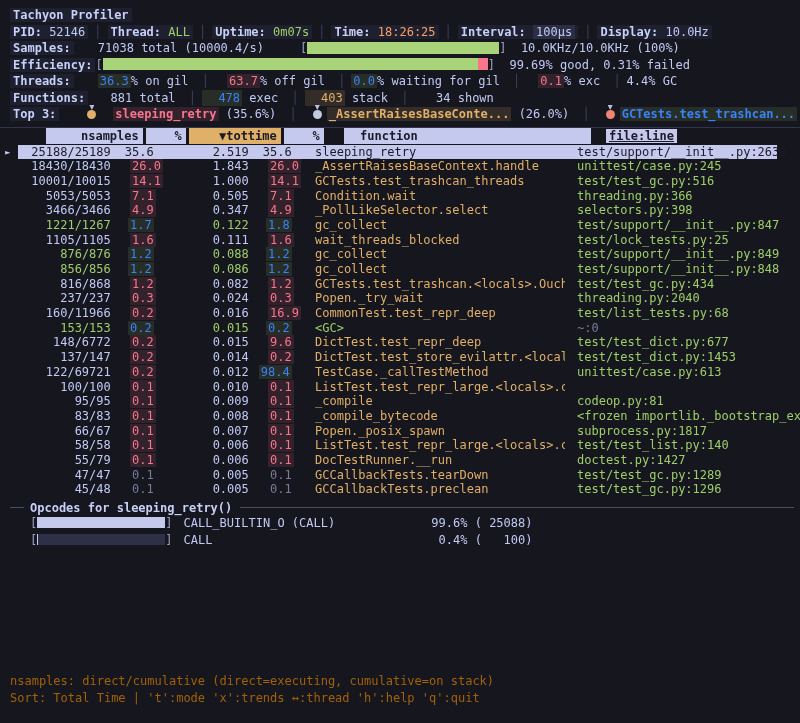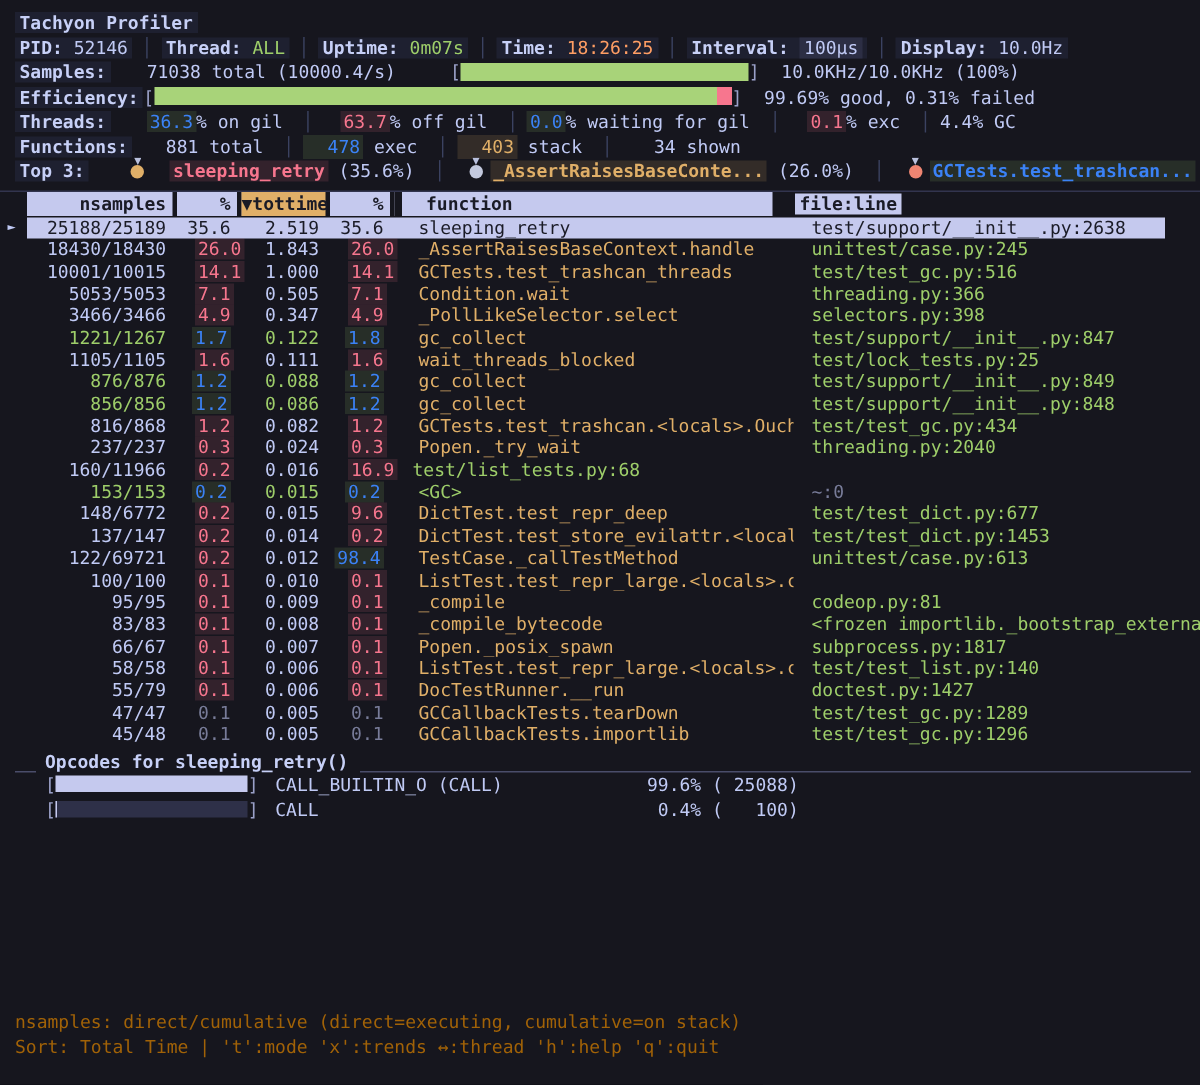--- a/index.html
+++ b/index.html
@@ -27,40 +27,40 @@
   
   .medal{display:inline-block;width:9px;height:9px;border-radius:50%;position:relative;margin:0 5px 0 10px;vertical-align:-1px;}
   .medal::before{content:'';position:absolute;left:2px;top:-5px;width:5px;height:5px;background:#b9c0dd;clip-path:polygon(0 0,100% 0,50% 100%);}
   .medal.gold{background:#e0af68;}
   .medal.silver{background:#c3c9de;}
   .medal.bronze{background:#ef8572;}
   .rule{border-top:1px solid #32344e;margin-top:4px;flex:none;}
   
   .tbl{flex:none;}
   .trow{display:flex;height:14.7px;line-height:14.7px;white-space:pre;position:relative;}
-  .thead{height:16px;line-height:16px;margin-bottom:1px;}
+  .thead{height:16px;line-height:16px;margin-bottom:1px;margin-left:28px;}
   .c-g{width:18px;flex:none;}
   .c-ns{width:100px;flex:none;text-align:right;}
   .c-p1{width:43px;flex:none;text-align:right;}
-  .c-tt{width:59px;flex:none;text-align:right;}
+  .c-tt{width:75px;flex:none;text-align:right;padding-left:20px;}
   .c-p2{width:43px;flex:none;text-align:right;}
   .c-fn{width:250px;flex:none;padding-left:16px;overflow:hidden;box-sizing:content-box;}
   .c-fl{flex:1;padding-left:12px;overflow:hidden;}
   .thead .hbg{background:#c5c9ee;color:#1a1b26;font-weight:bold;box-shadow:inset -3px 0 0 #16161e;}
   .thead .hsort{background:#e0af68;color:#1a1b26;}
-  .thead .c-fn{padding-left:5px;}
+  .thead .c-fn{padding-left:17px;}
   .thead .c-fn .pad{display:inline-block;width:16px;background:#c5c9ee;}
-  .thead .fl-box{background:#c5c9ee;color:#1a1b26;font-weight:bold;padding:0 3px;}
+  .thead .fl-box{background:#c5c9ee;color:#1a1b26;font-weight:bold;padding:0 3px;text-decoration:underline;}
   .trow.selected{background:linear-gradient(90deg,#16161e 0 18px,#c5c9ee 18px 777px,#16161e 777px);color:#1a1b26;}
   .trow.selected .c-fn,.trow.selected .c-fl,.trow.selected .c-ns,.trow.selected .c-p1,.trow.selected .c-tt,.trow.selected .c-p2{color:#1a1b26;}
   .selarrow{position:absolute;left:5px;top:0;color:#c0caf5;font-size:9px;}
   .fn{color:#e0af68;}
   .fl{color:#9ece6a;}
   
-  .opdiv{display:flex;align-items:flex-end;height:15px;flex:none;padding:0 6px 0 10px;margin-top:3px;}
+  .opdiv{display:flex;align-items:center;height:15px;flex:none;padding:0 6px 0 10px;margin-top:3px;}
   .opdiv .ln{border-top:1px solid #4a4d6a;height:0;}
   .opdiv .ln.l{width:14px;flex:none;margin-right:6px;}
   .opdiv .ln.r{flex:1;margin-left:8px;}
   .opdiv .t{font-weight:bold;color:#c7d0f7;white-space:pre;}
   .oprow{height:16.5px;line-height:16.5px;padding-left:30px;white-space:pre;flex:none;display:flex;}
   .opbar{display:inline-block;width:128px;height:11px;background:#2e3048;vertical-align:middle;position:relative;top:2px;flex:none;}
   .opbar .fill{display:block;height:100%;background:#c5c9ee;}
   .oplabel{padding-left:11px;width:226px;flex:none;overflow:hidden;}
   .oppct{width:58px;flex:none;text-align:right;}
   .opcount{flex:none;}
@@ -104,33 +104,33 @@
         <div class="trow"><span class="c-g"></span><span class="c-ns ">18430/18430 </span><span class="c-p1"><span class="valchip-red">26.0</span> </span><span class="c-tt ">1.843 </span><span class="c-p2"><span class="valchip-red">26.0</span> </span><span class="c-fn fn">_AssertRaisesBaseContext.handle</span><span class="c-fl fl">unittest/case.py:245</span></div>
         <div class="trow"><span class="c-g"></span><span class="c-ns ">10001/10015 </span><span class="c-p1"><span class="valchip-red">14.1</span> </span><span class="c-tt ">1.000 </span><span class="c-p2"><span class="valchip-red">14.1</span> </span><span class="c-fn fn">GCTests.test_trashcan_threads</span><span class="c-fl fl">test/test_gc.py:516</span></div>
         <div class="trow"><span class="c-g"></span><span class="c-ns ">5053/5053 </span><span class="c-p1"><span class="valchip-red">7.1</span> </span><span class="c-tt ">0.505 </span><span class="c-p2"><span class="valchip-red">7.1</span> </span><span class="c-fn fn">Condition.wait</span><span class="c-fl fl">threading.py:366</span></div>
         <div class="trow"><span class="c-g"></span><span class="c-ns ">3466/3466 </span><span class="c-p1"><span class="valchip-red">4.9</span> </span><span class="c-tt ">0.347 </span><span class="c-p2"><span class="valchip-red">4.9</span> </span><span class="c-fn fn">_PollLikeSelector.select</span><span class="c-fl fl">selectors.py:398</span></div>
         <div class="trow"><span class="c-g"></span><span class="c-ns green">1221/1267 </span><span class="c-p1"><span class="valchip-green">1.7</span> </span><span class="c-tt green">0.122 </span><span class="c-p2"><span class="valchip-green">1.8</span> </span><span class="c-fn fn">gc_collect</span><span class="c-fl fl">test/support/__init__.py:847</span></div>
         <div class="trow"><span class="c-g"></span><span class="c-ns ">1105/1105 </span><span class="c-p1"><span class="valchip-red">1.6</span> </span><span class="c-tt ">0.111 </span><span class="c-p2"><span class="valchip-red">1.6</span> </span><span class="c-fn fn">wait_threads_blocked</span><span class="c-fl fl">test/lock_tests.py:25</span></div>
         <div class="trow"><span class="c-g"></span><span class="c-ns green">876/876 </span><span class="c-p1"><span class="valchip-green">1.2</span> </span><span class="c-tt green">0.088 </span><span class="c-p2"><span class="valchip-green">1.2</span> </span><span class="c-fn fn">gc_collect</span><span class="c-fl fl">test/support/__init__.py:849</span></div>
         <div class="trow"><span class="c-g"></span><span class="c-ns green">856/856 </span><span class="c-p1"><span class="valchip-green">1.2</span> </span><span class="c-tt green">0.086 </span><span class="c-p2"><span class="valchip-green">1.2</span> </span><span class="c-fn fn">gc_collect</span><span class="c-fl fl">test/support/__init__.py:848</span></div>
         <div class="trow"><span class="c-g"></span><span class="c-ns ">816/868 </span><span class="c-p1"><span class="valchip-red">1.2</span> </span><span class="c-tt ">0.082 </span><span class="c-p2"><span class="valchip-red">1.2</span> </span><span class="c-fn fn">GCTests.test_trashcan.&lt;locals&gt;.Ouch...</span><span class="c-fl fl">test/test_gc.py:434</span></div>
         <div class="trow"><span class="c-g"></span><span class="c-ns ">237/237 </span><span class="c-p1"><span class="valchip-red">0.3</span> </span><span class="c-tt ">0.024 </span><span class="c-p2"><span class="valchip-red">0.3</span> </span><span class="c-fn fn">Popen._try_wait</span><span class="c-fl fl">threading.py:2040</span></div>
-        <div class="trow"><span class="c-g"></span><span class="c-ns ">160/11966 </span><span class="c-p1"><span class="valchip-red">0.2</span> </span><span class="c-tt ">0.016 </span><span class="c-p2"><span class="valchip-red">16.9</span> </span><span class="c-fl fl">test/list_tests.py:68</span></div>
+        <div class="trow"><span class="c-g"></span><span class="c-ns ">160/11966 </span><span class="c-p1"><span class="valchip-red">0.2</span> </span><span class="c-tt ">0.016 </span><span class="c-p2"><span class="valchip-red">16.9</span> </span><span class="c-fn fn">CommonTest.test_repr_deep</span><span class="c-fl fl">test/list_tests.py:68</span></div>
         <div class="trow"><span class="c-g"></span><span class="c-ns green">153/153 </span><span class="c-p1"><span class="valchip-green">0.2</span> </span><span class="c-tt green">0.015 </span><span class="c-p2"><span class="valchip-green">0.2</span> </span><span class="c-fn green">&lt;GC&gt;</span><span class="c-fl dim">~:0</span></div>
         <div class="trow"><span class="c-g"></span><span class="c-ns ">148/6772 </span><span class="c-p1"><span class="valchip-red">0.2</span> </span><span class="c-tt ">0.015 </span><span class="c-p2"><span class="valchip-red">9.6</span> </span><span class="c-fn fn">DictTest.test_repr_deep</span><span class="c-fl fl">test/test_dict.py:677</span></div>
         <div class="trow"><span class="c-g"></span><span class="c-ns ">137/147 </span><span class="c-p1"><span class="valchip-red">0.2</span> </span><span class="c-tt ">0.014 </span><span class="c-p2"><span class="valchip-red">0.2</span> </span><span class="c-fn fn">DictTest.test_store_evilattr.&lt;local...</span><span class="c-fl fl">test/test_dict.py:1453</span></div>
         <div class="trow"><span class="c-g"></span><span class="c-ns ">122/69721 </span><span class="c-p1"><span class="valchip-red">0.2</span> </span><span class="c-tt ">0.012 </span><span class="c-p2"><span class="valchip-green">98.4</span> </span><span class="c-fn fn">TestCase._callTestMethod</span><span class="c-fl fl">unittest/case.py:613</span></div>
         <div class="trow"><span class="c-g"></span><span class="c-ns ">100/100 </span><span class="c-p1"><span class="valchip-red">0.1</span> </span><span class="c-tt ">0.010 </span><span class="c-p2"><span class="valchip-red">0.1</span> </span><span class="c-fn fn">ListTest.test_repr_large.&lt;locals&gt;.c...</span></div>
         <div class="trow"><span class="c-g"></span><span class="c-ns ">95/95 </span><span class="c-p1"><span class="valchip-red">0.1</span> </span><span class="c-tt ">0.009 </span><span class="c-p2"><span class="valchip-red">0.1</span> </span><span class="c-fn fn">_compile</span><span class="c-fl fl">codeop.py:81</span></div>
         <div class="trow"><span class="c-g"></span><span class="c-ns ">83/83 </span><span class="c-p1"><span class="valchip-red">0.1</span> </span><span class="c-tt ">0.008 </span><span class="c-p2"><span class="valchip-red">0.1</span> </span><span class="c-fn fn">_compile_bytecode</span><span class="c-fl fl">&lt;frozen importlib._bootstrap_externa</span></div>
         <div class="trow"><span class="c-g"></span><span class="c-ns ">66/67 </span><span class="c-p1"><span class="valchip-red">0.1</span> </span><span class="c-tt ">0.007 </span><span class="c-p2"><span class="valchip-red">0.1</span> </span><span class="c-fn fn">Popen._posix_spawn</span><span class="c-fl fl">subprocess.py:1817</span></div>
         <div class="trow"><span class="c-g"></span><span class="c-ns ">58/58 </span><span class="c-p1"><span class="valchip-red">0.1</span> </span><span class="c-tt ">0.006 </span><span class="c-p2"><span class="valchip-red">0.1</span> </span><span class="c-fn fn">ListTest.test_repr_large.&lt;locals&gt;.c...</span><span class="c-fl fl">test/test_list.py:140</span></div>
         <div class="trow"><span class="c-g"></span><span class="c-ns ">55/79 </span><span class="c-p1"><span class="valchip-red">0.1</span> </span><span class="c-tt ">0.006 </span><span class="c-p2"><span class="valchip-red">0.1</span> </span><span class="c-fn fn">DocTestRunner.__run</span><span class="c-fl fl">doctest.py:1427</span></div>
         <div class="trow"><span class="c-g"></span><span class="c-ns ">47/47 </span><span class="c-p1"><span class="dim">0.1</span> </span><span class="c-tt ">0.005 </span><span class="c-p2"><span class="dim">0.1</span> </span><span class="c-fn fn">GCCallbackTests.tearDown</span><span class="c-fl fl">test/test_gc.py:1289</span></div>
-        <div class="trow"><span class="c-g"></span><span class="c-ns ">45/48 </span><span class="c-p1"><span class="dim">0.1</span> </span><span class="c-tt ">0.005 </span><span class="c-p2"><span class="dim">0.1</span> </span><span class="c-fn fn">GCCallbackTests.importlib</span><span class="c-fl fl">test/test_gc.py:1296</span></div>
+        <div class="trow"><span class="c-g"></span><span class="c-ns ">45/48 </span><span class="c-p1"><span class="dim">0.1</span> </span><span class="c-tt ">0.005 </span><span class="c-p2"><span class="dim">0.1</span> </span><span class="c-fn fn">GCCallbackTests.preclean</span><span class="c-fl fl">test/test_gc.py:1296</span></div>
       </div>
   </div>
 
   <div class="opdiv">
       <span class="ln l"></span>
       <span class="t">Opcodes for sleeping_retry()</span>
       <span class="ln r"></span>
     </div>
   <div id="opcode-rows">
       <div class="oprow"><span class="brkt">[</span><span class="opbar"><span class="fill" style="width: 100%;"></span></span><span class="brkt">]</span><span class="oplabel">CALL_BUILTIN_O (CALL)</span><span class="oppct">99.6%</span><span class="opcount"> ( 25088)</span></div>

